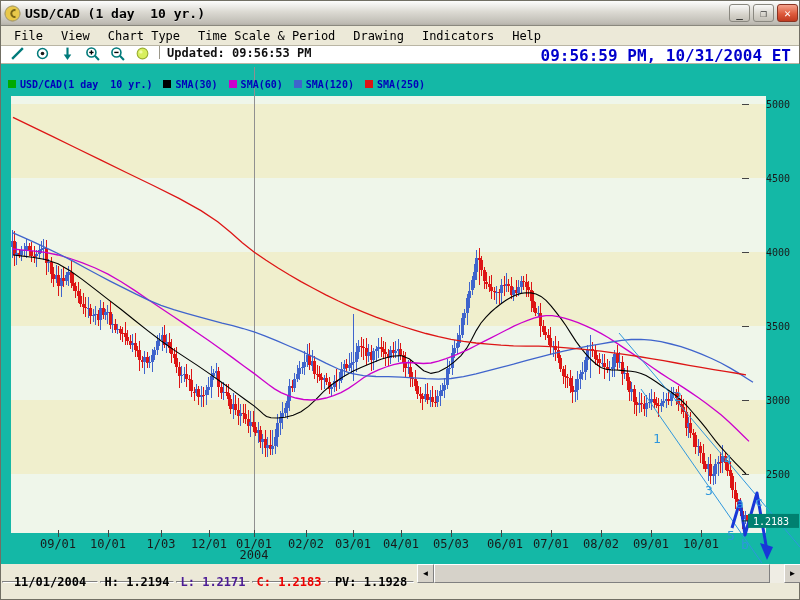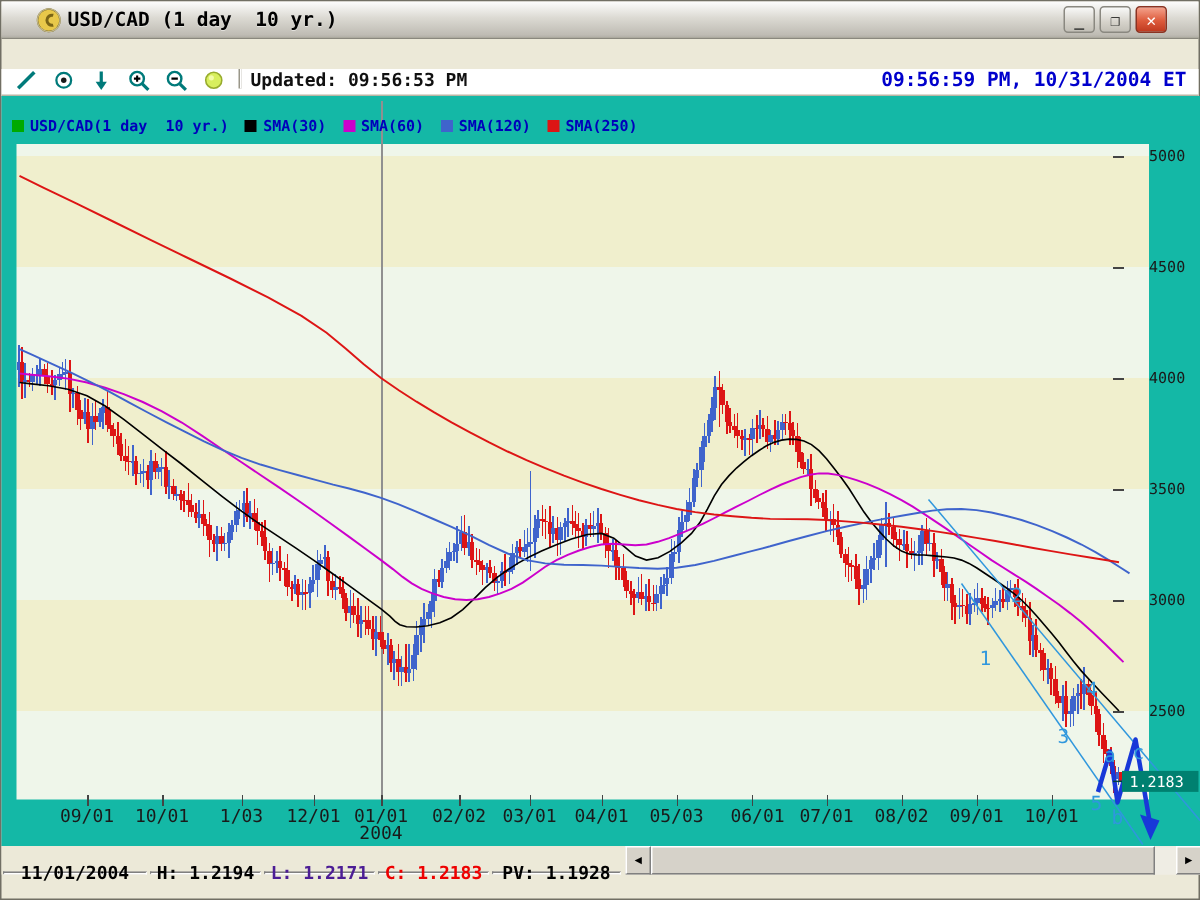--- a/index.html
+++ b/index.html
@@ -3,40 +3,40 @@
 <meta charset="utf-8">
 <style>
   html,body{margin:0;padding:0;}
   body{width:800px;height:600px;overflow:hidden;background:#d4d0c8;
        font-family:"DejaVu Sans Mono","Liberation Mono",monospace;}
   .window{position:relative;width:800px;height:600px;box-sizing:border-box;
           background:#ece9d8;border:1px solid #716f64;}
   
   .titlebar{position:absolute;left:0;top:0;width:100%;height:25px;box-sizing:border-box;
     background:linear-gradient(#fdfdfd,#dcdad3 45%,#bfbcb4 92%,#b2afa7);
-    border-bottom:1px solid #8a887e;display:flex;align-items:center;padding:0 21px;}
+    border-bottom:1px solid #8a887e;display:flex;align-items:center;padding:0 1px;}
   .app-icon{width:17px;height:17px;margin:0 4px 0 2px;flex:0 0 auto;}
   .title-text{font-weight:bold;font-size:13px;color:#000;white-space:pre;flex:1 1 auto;
     text-shadow:0 1px 0 rgba(255,255,255,.5);}
   .winbtn{width:21px;height:18px;margin-left:3px;box-sizing:border-box;border:1px solid #8a8880;
     border-radius:3px;background:linear-gradient(#f9f9f8,#d6d3cb 60%,#c2bfb6);
     font:bold 11px "DejaVu Sans Mono",monospace;color:#3a3a38;display:flex;align-items:center;
     justify-content:center;padding:0;}
   .winbtn.close{background:linear-gradient(#f4a28c,#dd5b3c 55%,#c03a20);color:#fff;border-color:#8a3322;}
   
   .menubar{position:absolute;left:0;top:25px;width:100%;height:20px;box-sizing:border-box;
     background:#ece9d8;border-bottom:1px solid #b9b5a4;display:flex;align-items:center;padding-left:4px;}
   .menu-item{font-size:12px;color:#000;padding:1px 9px;cursor:default;}
   
   .toolbar{position:absolute;left:0;top:45px;width:100%;height:18px;box-sizing:border-box;
     background:#ffffff;border-bottom:1px solid #b9b5a4;display:flex;align-items:flex-start;padding-left:8px;}
   .tb-icon{width:16px;height:15px;margin-right:9px;display:flex;align-items:center;justify-content:center;}
   .tb-sep{width:1px;height:13px;background:#9a978a;border-right:1px solid #fff;margin:0 6px 0 0;}
   .tb-updated{font-weight:bold;font-size:12px;color:#101010;}
-  .tb-clock{margin-left:auto;margin-right:8px;font-weight:bold;font-size:13px;color:#0000cc;}
+  .tb-clock{margin-left:auto;margin-right:8px;font-weight:bold;font-size:16px;color:#0000cc;}
   
   .chart-region{position:absolute;left:0;top:63px;width:800px;height:500px;background:#14b8a6;}
   .legend{position:absolute;left:7px;top:14px;height:12px;display:flex;align-items:center;z-index:3;}
   .legend-item{display:flex;align-items:center;margin-right:11px;}
   .legend-swatch{width:8px;height:8px;margin-right:4px;flex:0 0 auto;}
   .legend-label{font-size:10px;font-weight:bold;color:#0000bb;white-space:pre;}
   .chart-svg{position:absolute;left:0;top:0;z-index:2;}
   .xlabel{position:absolute;width:48px;text-align:center;font-size:12px;color:#1a1a1a;z-index:1;line-height:11px;}
   .ylabel{position:absolute;left:753px;font-size:10px;color:#1a1a1a;z-index:1;}
   
@@ -67,20 +67,29 @@
       <circle cx="8.5" cy="8.5" r="7.5" fill="#e8c84a" stroke="#6b5a14" stroke-width="1"></circle>
       <path d="M11.5 5.2 A3.4 3.4 0 1 0 11.5 11.8" fill="none" stroke="#7a6516" stroke-width="2"></path>
       <circle cx="8.5" cy="8.5" r="7.5" fill="none" stroke="#fff8d8" stroke-width="0.8" opacity="0.6"></circle>
     </svg>
     <span class="title-text">USD/CAD (1 day  10 yr.)</span>
     <button class="winbtn">_</button>
     <button class="winbtn">❐</button>
     <button class="winbtn close">✕</button>
   </div>
 
+  <div class="menubar" id="menubar">
+      <span class="menu-item">File</span>
+      <span class="menu-item">View</span>
+      <span class="menu-item">Chart Type</span>
+      <span class="menu-item">Time Scale &amp; Period</span>
+      <span class="menu-item">Drawing</span>
+      <span class="menu-item">Indicators</span>
+      <span class="menu-item">Help</span>
+    </div>
 
   <div class="toolbar" id="toolbar">
       <span class="tb-icon">
         <svg width="15" height="15" viewBox="0 0 14 14">
           <line x1="2" y1="12" x2="12" y2="2" stroke="#007a7a" stroke-width="2.2"></line>
         </svg>
       </span>
       <span class="tb-icon">
         <svg width="15" height="15" viewBox="0 0 14 14">
           <circle cx="7" cy="7" r="4.6" fill="none" stroke="#007a7a" stroke-width="1.4"></circle>

